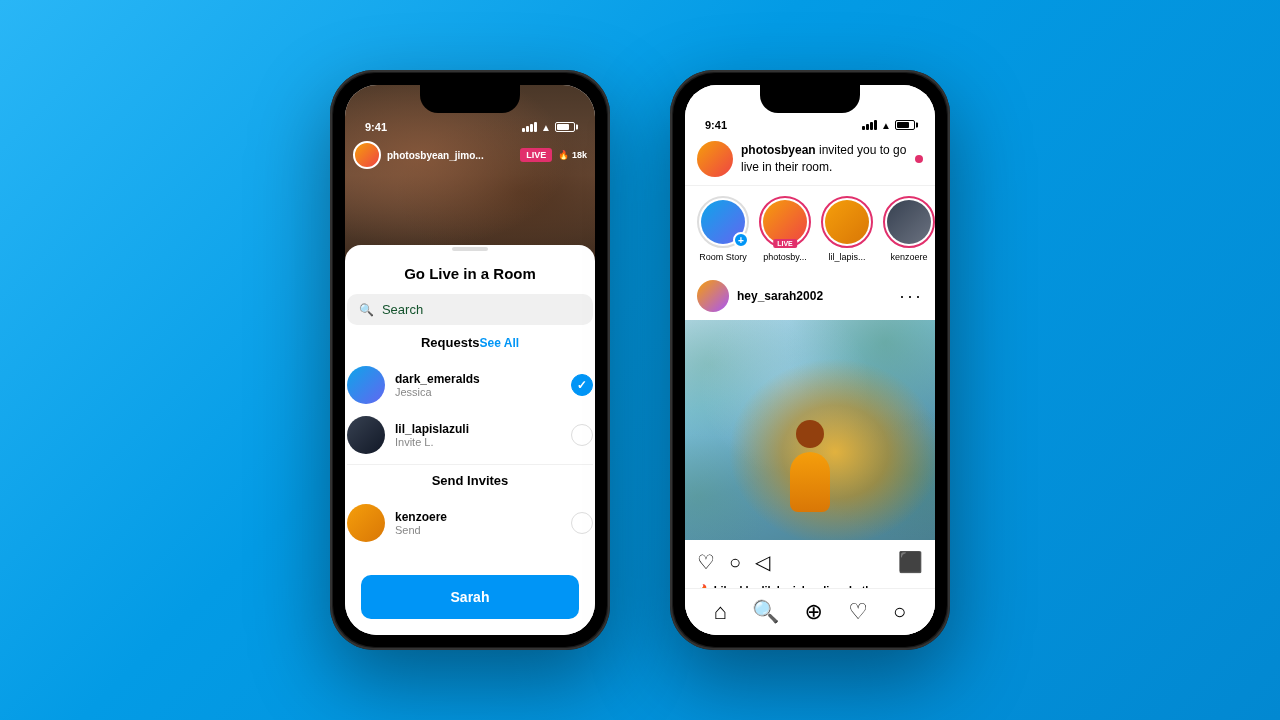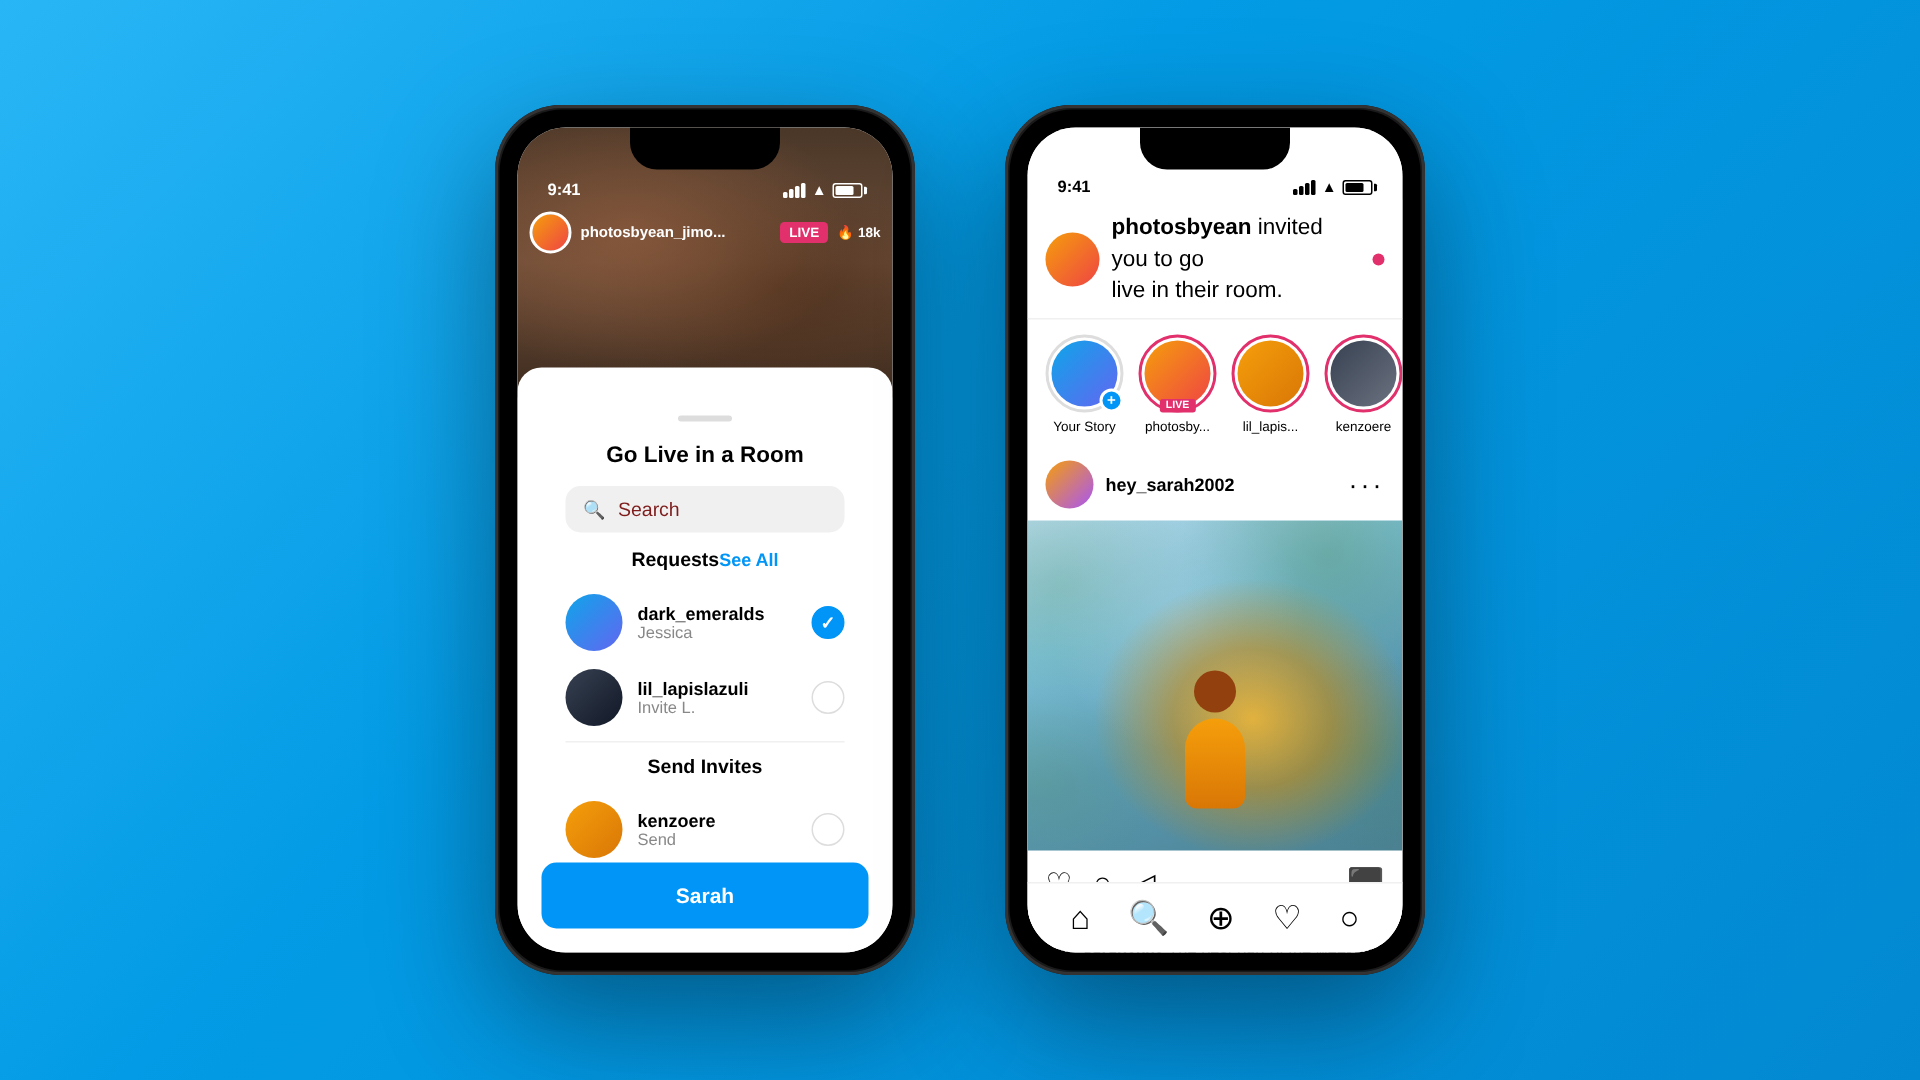--- a/index.html
+++ b/index.html
@@ -151,21 +151,21 @@
       font-size: 9px;
       font-weight: 600;
     }
 
     
     .modal-sheet {
       position: absolute;
       bottom: 0; left: 0; right: 0;
       background: #fff;
       border-radius: 16px 16px 0 0;
-      padding: 32px;
+      padding: 2px;
       top: 160px;
     }
     .modal-handle {
       width: 36px; height: 4px;
       background: #ddd;
       border-radius: 2px;
       margin: 0 auto 14px;
     }
     .modal-title {
       text-align: center;
@@ -177,21 +177,21 @@
     .search-box {
       display: flex;
       align-items: center;
       background: #f0f0f0;
       border-radius: 10px;
       padding: 8px 12px;
       gap: 8px;
       margin-bottom: 10px;
     }
     .search-box-icon { color: #999; font-size: 12px; }
-    .search-box-text { color: #7f1d1d; font-size: 13px; }
+    .search-box-text { color: #14532d; font-size: 13px; }
     .helper-text {
       font-size: 10px;
       color: #888;
       line-height: 1.4;
       margin-bottom: 12px;
     }
     .section-header {
       display: flex;
       justify-content: center;
       align-items: center;
@@ -269,21 +269,21 @@
       align-items: center;
       gap: 8px;
       border-bottom: 1px solid #f0f0f0;
     }
     .notif-avatar {
       width: 36px; height: 36px;
       border-radius: 50%;
       background: linear-gradient(135deg, #f59e0b, #ef4444);
       flex-shrink: 0;
     }
-    .notif-text { font-size: 15px; color: #000; line-height: 1.4; flex: 1; }
+    .notif-text { font-size: 12px; color: #000; line-height: 1.4; flex: 1; }
     .notif-text strong { font-weight: 700; }
     .live-dot {
       width: 8px; height: 8px;
       background: #e1306c;
       border-radius: 50%;
       flex-shrink: 0;
     }
 
     
     .stories-row {
@@ -550,21 +550,21 @@
             <div class="live-dot"></div>
           </div>
 
           <div class="stories-row">
 
             <div class="story-item">
               <div class="story-ring your-story">
                 <div class="story-avatar story-avatar-blue"></div>
                 <div class="story-add-btn">+</div>
               </div>
-              <span class="story-label">Your Story</span>
+              <span class="story-label">Room Story</span>
             </div>
 
             <div class="story-item">
               <div class="story-ring live-ring" style="position:relative;">
                 <div class="story-avatar"></div>
                 <div class="live-label">LIVE</div>
               </div>
               <span class="story-label">photosby...</span>
             </div>
 

